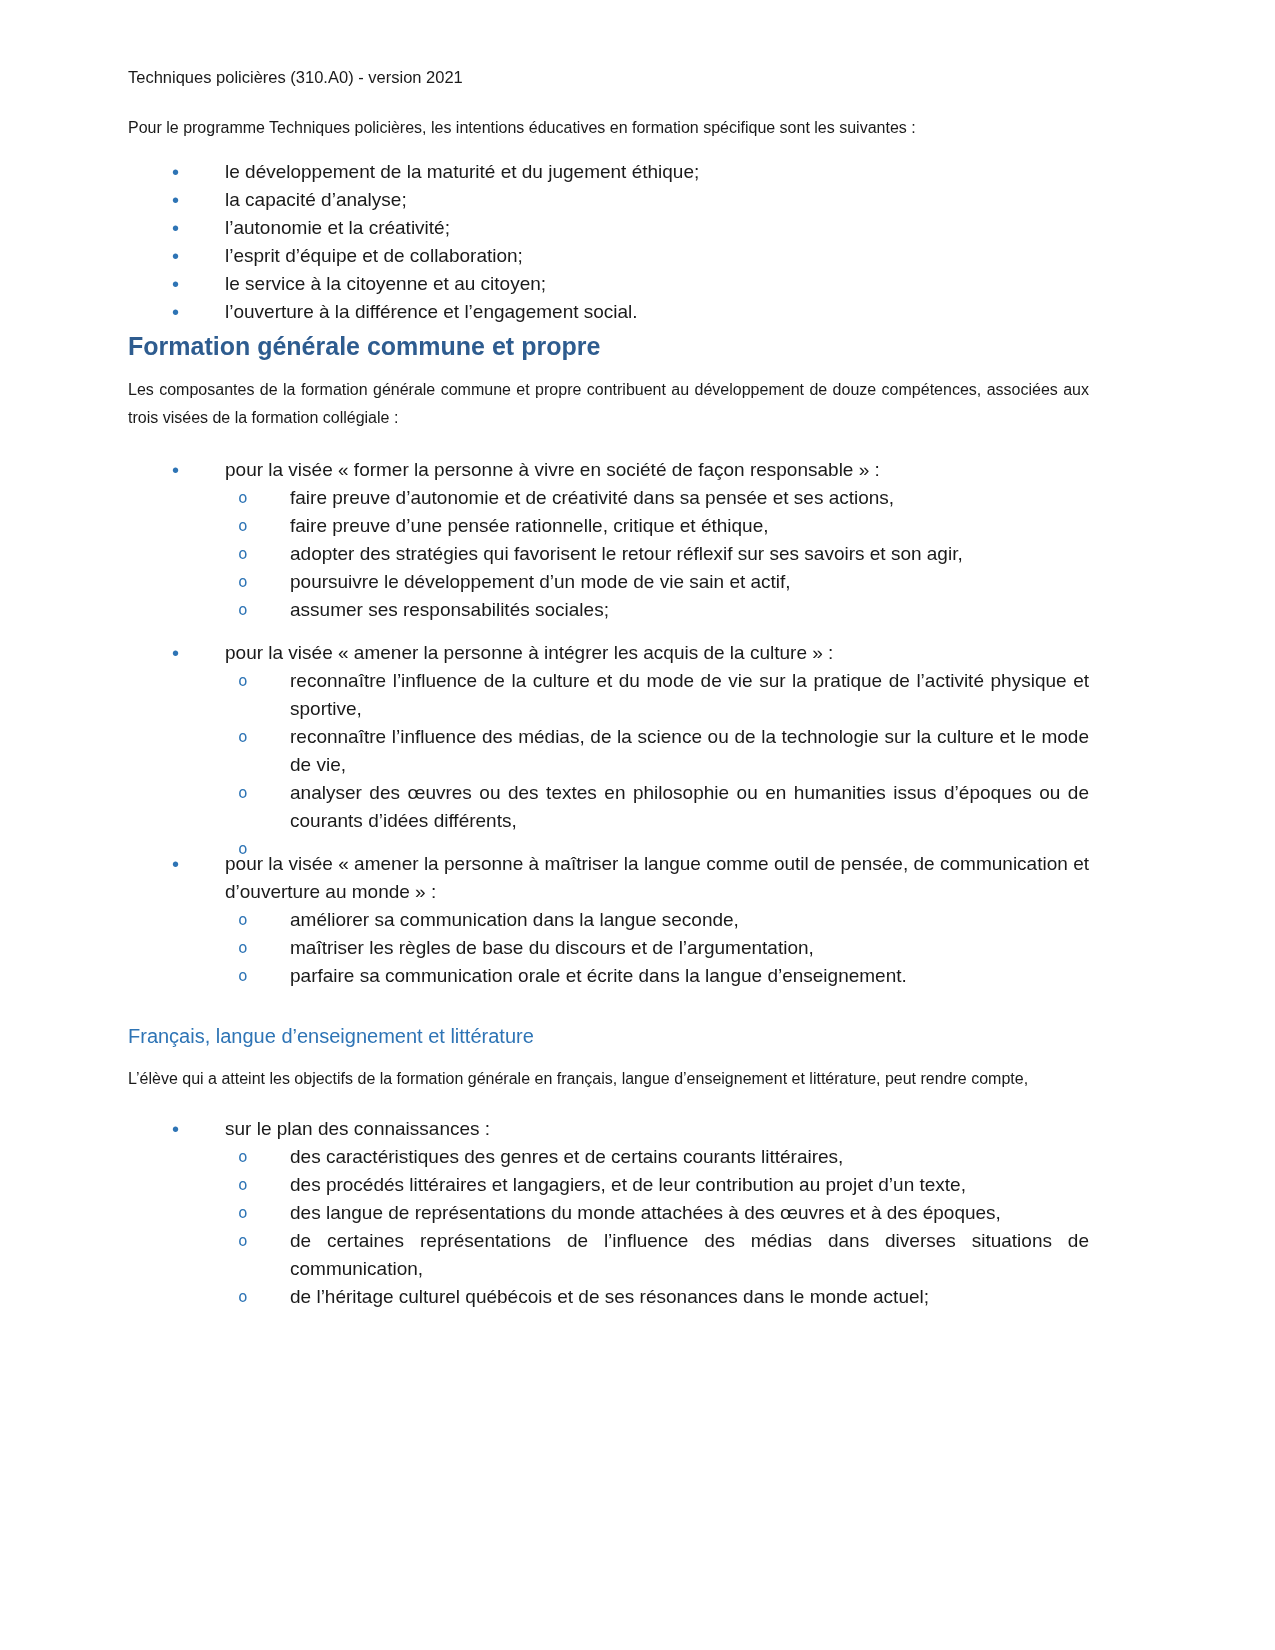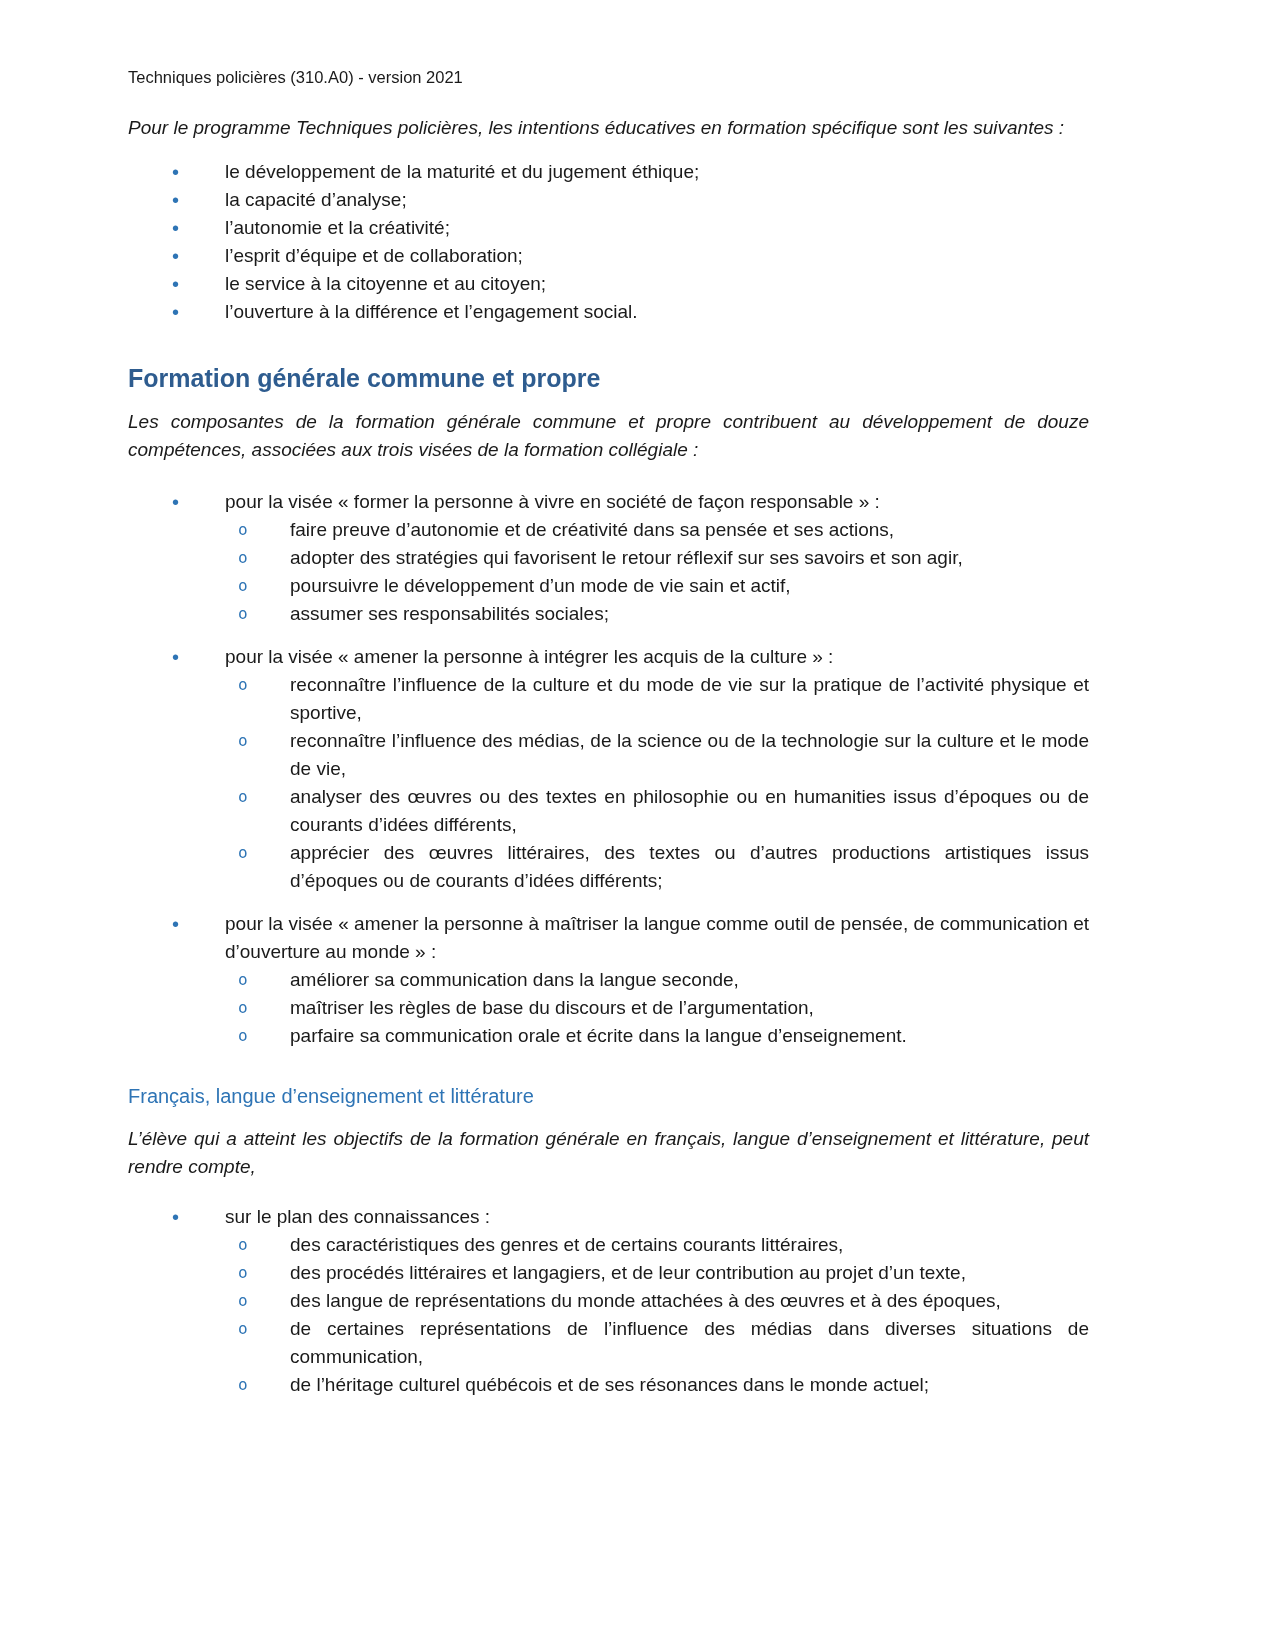--- a/index.html
+++ b/index.html
@@ -14,24 +14,23 @@
     height: 1412px;
     background: #ffffff;
     overflow: hidden;
     margin: 0 auto;
   }
   .content { padding: 66px 186px 0 128px; }
 
   .doc-header { font-size: 16.5px; line-height: 22px; color: var(--text, #1a1a1a); }
 
   .body-para {
-    font-size: 19px;
+    font-size: 16px;
     line-height: 28px;
     text-align: justify;
-    font-style: italic;
   }
   .para-intro { margin-top: 26px; }
 
   .li { position: relative; font-size: 19px; line-height: 28px; }
   .li .txt { display: block; text-align: justify; margin-left: 20px; }
 
   .l1 { padding-left: 77px; }
   .l1 > .mk {
     position: absolute; left: 44px; top: 0;
     color: var(--bullet-blue, #2E74B5);
@@ -43,21 +42,21 @@
     position: absolute; left: 110px; top: 0;
     color: var(--bullet-blue, #2E74B5);
     font-family: "DejaVu Sans Mono", "Liberation Mono", monospace;
     font-size: 16px;
   }
   .l2 > .mk::before { content: "o"; }
 
   .list-intro { margin-top: 16px; }
 
   .h1 {
-    margin-top: 36px;
+    margin-top: 4px;
     font-size: 25px;
     line-height: 32px;
     font-weight: bold;
     color: var(--heading-blue, #2E5C8F);
   }
   .after-h1 { margin-top: 14px; }
 
   .visees { margin-top: 24px; }
   .visee-group { margin-bottom: 15px; }
 
@@ -127,20 +126,24 @@
         <div class="li l1">
           <span class="mk"></span>
           <span class="txt">pour la visée « former la personne à vivre en société de façon responsable » :</span>
         </div>
         <div class="li l2">
           <span class="mk"></span>
           <span class="txt">faire preuve d’autonomie et de créativité dans sa pensée et ses actions,</span>
         </div>
         <div class="li l2">
           <span class="mk"></span>
+          <span class="txt">faire preuve d’une pensée rationnelle, critique et éthique,</span>
+        </div>
+        <div class="li l2">
+          <span class="mk"></span>
           <span class="txt">adopter des stratégies qui favorisent le retour réflexif sur ses savoirs et son agir,</span>
         </div>
         <div class="li l2">
           <span class="mk"></span>
           <span class="txt">poursuivre le développement d’un mode de vie sain et actif,</span>
         </div>
         <div class="li l2">
           <span class="mk"></span>
           <span class="txt">assumer ses responsabilités sociales;</span>
         </div>
@@ -158,21 +161,20 @@
         <div class="li l2">
           <span class="mk"></span>
           <span class="txt">reconnaître l’influence des médias, de la science ou de la technologie sur la culture et le mode de vie,</span>
         </div>
         <div class="li l2">
           <span class="mk"></span>
           <span class="txt">analyser des œuvres ou des textes en philosophie ou en humanities issus d’époques ou de courants d’idées différents,</span>
         </div>
         <div class="li l2">
           <span class="mk"></span>
-          <span class="txt">apprécier des œuvres littéraires, des textes ou d’autres productions artistiques issus d’époques ou de courants d’idées différents;</span>
         </div>
       </div>
 
       <div class="visee-group">
         <div class="li l1">
           <span class="mk"></span>
           <span class="txt">pour la visée « amener la personne à maîtriser la langue comme outil de pensée, de communication et d’ouverture au monde » :</span>
         </div>
         <div class="li l2">
           <span class="mk"></span>

